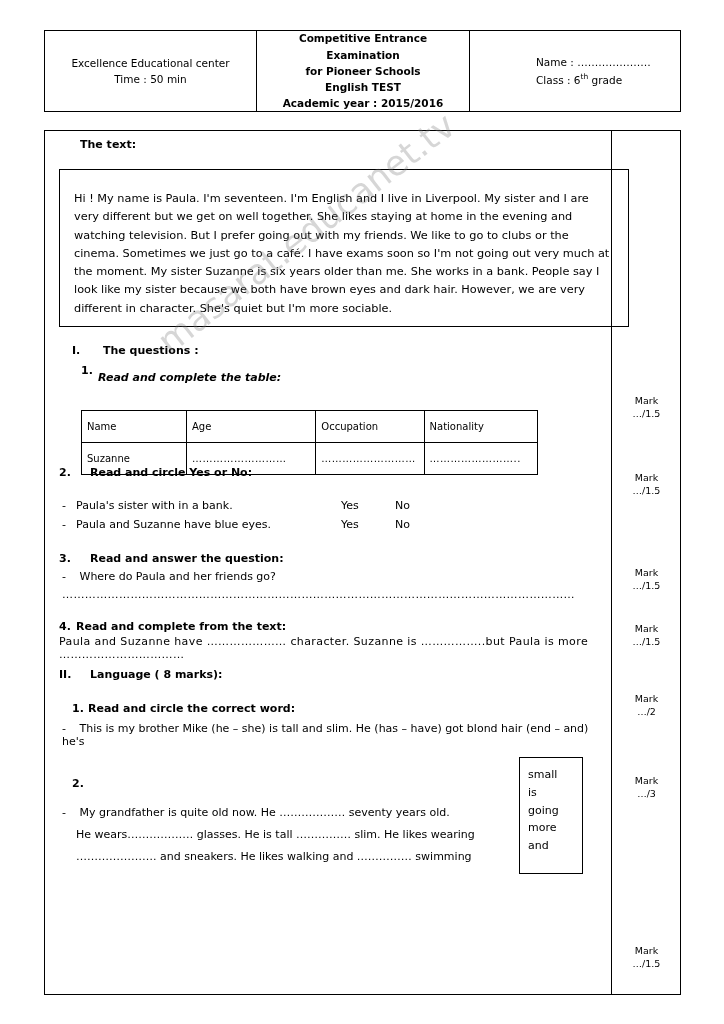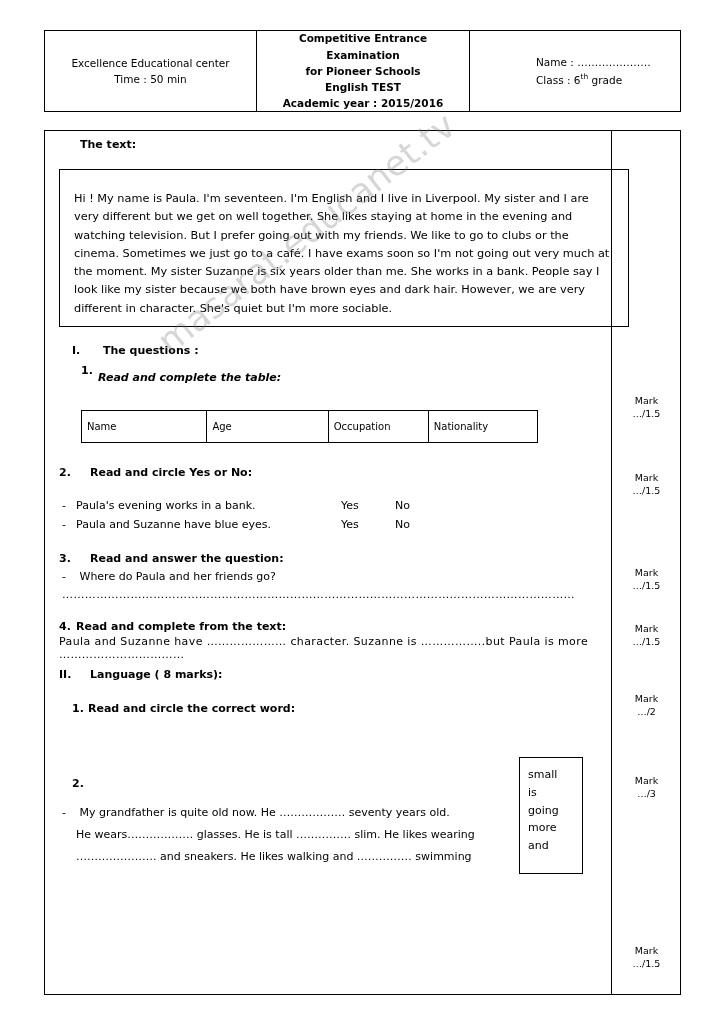--- a/index.html
+++ b/index.html
@@ -233,30 +233,36 @@
   <div class="sec bold" style="left:98px; top:371px;font-style:italic;">Read and complete the table:</div>
 
   <table class="qtable">
     <tbody>
         <tr>
       <td class="col1">Name</td>
       <td class="col2">Age</td>
       <td class="col3">Occupation</td>
       <td class="col4">Nationality</td>
     </tr>
+    <tr>
+      <td class="col1">Suzanne</td>
+      <td class="col2 dots-cell">………………………</td>
+      <td class="col3 dots-cell">………………………</td>
+      <td class="col4 dots-cell">……………………..</td>
+    </tr>
   </tbody>
     </table>
 
   <div class="sec bold" style="left:59px; top:466px;">2.</div>
   <div class="sec bold" style="left:90px; top:466px;">Read and circle Yes or No:</div>
 
   <div class="sec" style="left:62px; top:499px; width:500px;">
     <div class="yesno-row">
       <span class="dash">-</span>
-      <span class="yesno-q">Paula's evening works in a bank.</span>
+      <span class="yesno-q">Paula's sister with in a bank.</span>
       <span class="yesno-yes">Yes</span>
       <span>No</span>
     </div>
   </div>
   <div class="sec" style="left:62px; top:518px; width:500px;">
     <div class="yesno-row">
       <span class="dash">-</span>
       <span class="yesno-q">Paula and Suzanne have blue eyes.</span>
       <span class="yesno-yes">Yes</span>
       <span>No</span>
@@ -273,20 +279,24 @@
 
   <div class="sec bold" style="left:59px; top:620px;">4.</div>
   <div class="sec bold" style="left:76px; top:620px;">Read and complete from the text:</div>
   <div class="sec line-dots" style="left:59px; top:635px; width:548px;">Paula and Suzanne have ………………… character. Suzanne is ……………..but Paula is more ……………………………</div>
 
   <div class="sec bold" style="left:59px; top:668px;">II.</div>
   <div class="sec bold" style="left:90px; top:668px;">Language ( 8 marks):</div>
 
   <div class="sec bold" style="left:72px; top:702px;">1.</div>
   <div class="sec bold" style="left:88px; top:702px;">Read  and circle the correct word:</div>
+  <div class="sec" style="left:62px; top:722px; width:545px;">
+    <span class="dash">-</span>
+    <span>This is my brother Mike (he – she) is tall and slim. He (has – have) got blond hair (end – and) he's</span>
+  </div>
 
   <div class="sec bold" style="left:72px; top:777px;">2.</div>
 
   <div class="sec" style="left:62px; top:806px; width:440px;">
     <span class="dash">-</span>
     <span>My grandfather is quite old now. He ……………… seventy years old.</span>
   </div>
   <div class="sec" style="left:76px; top:828px; width:440px;">He wears……………… glasses. He is tall …………… slim. He likes wearing</div>
   <div class="sec" style="left:76px; top:850px; width:440px;">…………………. and sneakers. He likes walking and …………… swimming</div>
 

